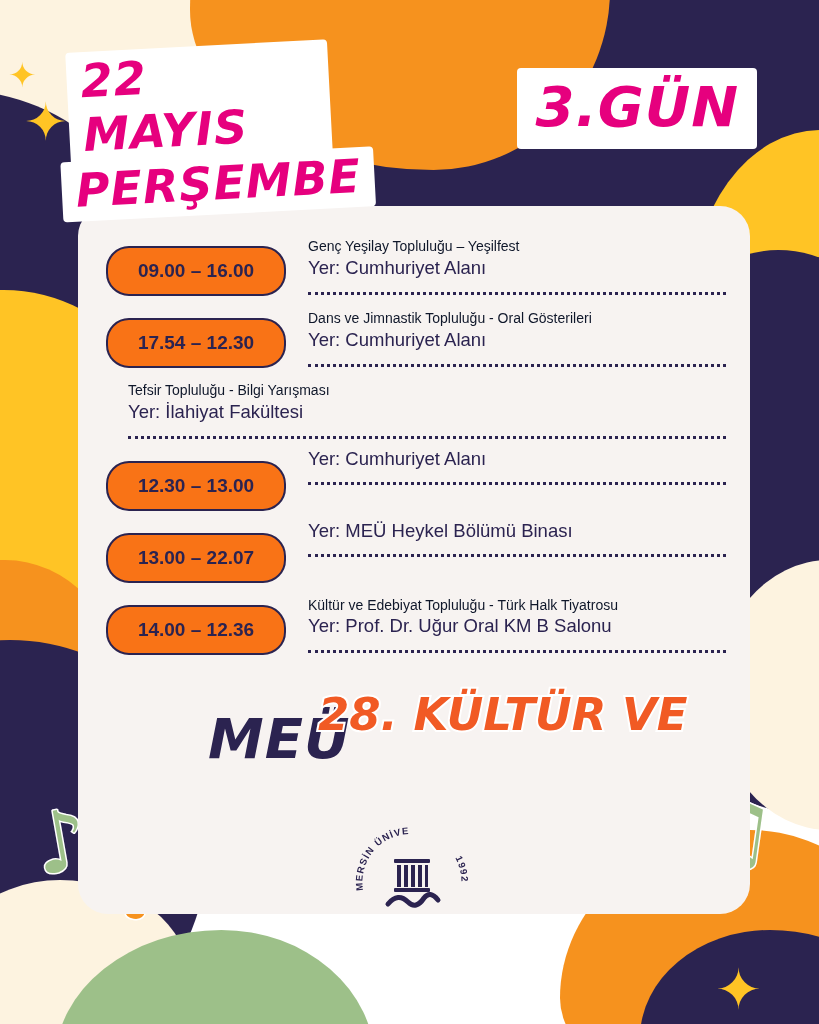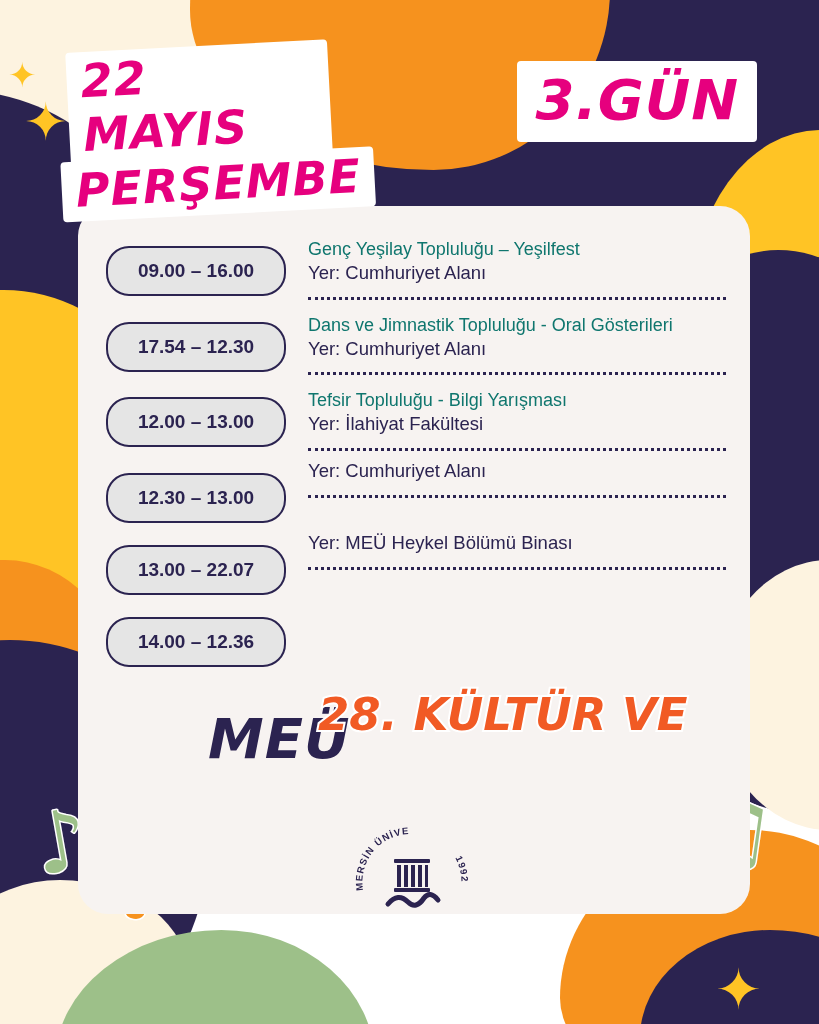--- a/index.html
+++ b/index.html
@@ -183,21 +183,21 @@
   }
   .date-line-2 {
     font-size: 46px;
     transform: rotate(-3deg) translate(-6px, -6px);
   }
 
   
   .day-badge {
     position: absolute;
     right: 62px;
-    top: 61px;
+    top: 68px;
     z-index: 6;
   }
   .day-badge-inner {
     display: inline-block;
     background: #ffffff;
     color: #e6007e;
     font-family: "DejaVu Sans", sans-serif;
     font-weight: bold;
     font-style: italic;
     font-size: 56px;
@@ -229,38 +229,38 @@
     display: flex;
     align-items: flex-start;
     margin-bottom: 8px;
   }
   .time-pill {
     flex: 0 0 auto;
     width: 176px;
     height: 46px;
     border: 2px solid #2b2350;
     border-radius: 23px;
-    background: #e5e5e5;
+    background: #f97316;
     color: #2b2350;
     font-size: 19px;
     font-weight: bold;
     display: flex;
     align-items: center;
     justify-content: center;
     margin-top: 14px;
   }
   .event {
     flex: 1 1 auto;
     margin-left: 22px;
     padding-bottom: 12px;
     border-bottom: 3px dotted #2b2350;
   }
   .event-title {
-    color: #0f766e;
-    font-size: 18px;
+    color: #0f172a;
+    font-size: 14px;
     line-height: 1.28;
     padding-top: 6px;
   }
   .event-place {
     color: #2b2350;
     font-size: 18.5px;
     line-height: 1.28;
   }
 
   
@@ -357,21 +357,20 @@
 
     <div class="row">
       <div class="time-pill">17.54 – 12.30</div>
       <div class="event">
         <div class="event-title">Dans ve Jimnastik Topluluğu - Oral Gösterileri</div>
         <div class="event-place">Yer: Cumhuriyet Alanı</div>
       </div>
     </div>
 
     <div class="row">
-      <div class="time-pill">12.00 – 13.00</div>
       <div class="event">
         <div class="event-title">Tefsir Topluluğu - Bilgi Yarışması</div>
         <div class="event-place">Yer: İlahiyat Fakültesi</div>
       </div>
     </div>
 
     <div class="row">
       <div class="time-pill">12.30 – 13.00</div>
       <div class="event">
         <div class="event-place">Yer: Cumhuriyet Alanı</div>
@@ -380,20 +379,24 @@
 
     <div class="row">
       <div class="time-pill">13.00 – 22.07</div>
       <div class="event">
         <div class="event-place">Yer: MEÜ Heykel Bölümü Binası</div>
       </div>
     </div>
 
     <div class="row">
       <div class="time-pill">14.00 – 12.36</div>
+      <div class="event">
+        <div class="event-title">Kültür ve Edebiyat Topluluğu -  Türk Halk Tiyatrosu</div>
+        <div class="event-place">Yer: Prof. Dr. Uğur Oral KM B Salonu</div>
+      </div>
     </div>
 
   </div>
 
   <div class="meu">MEÜ</div>
   <div class="fest-title">
     <div>28. KÜLTÜR VE</div>
   </div>
 
   <div class="logo">

